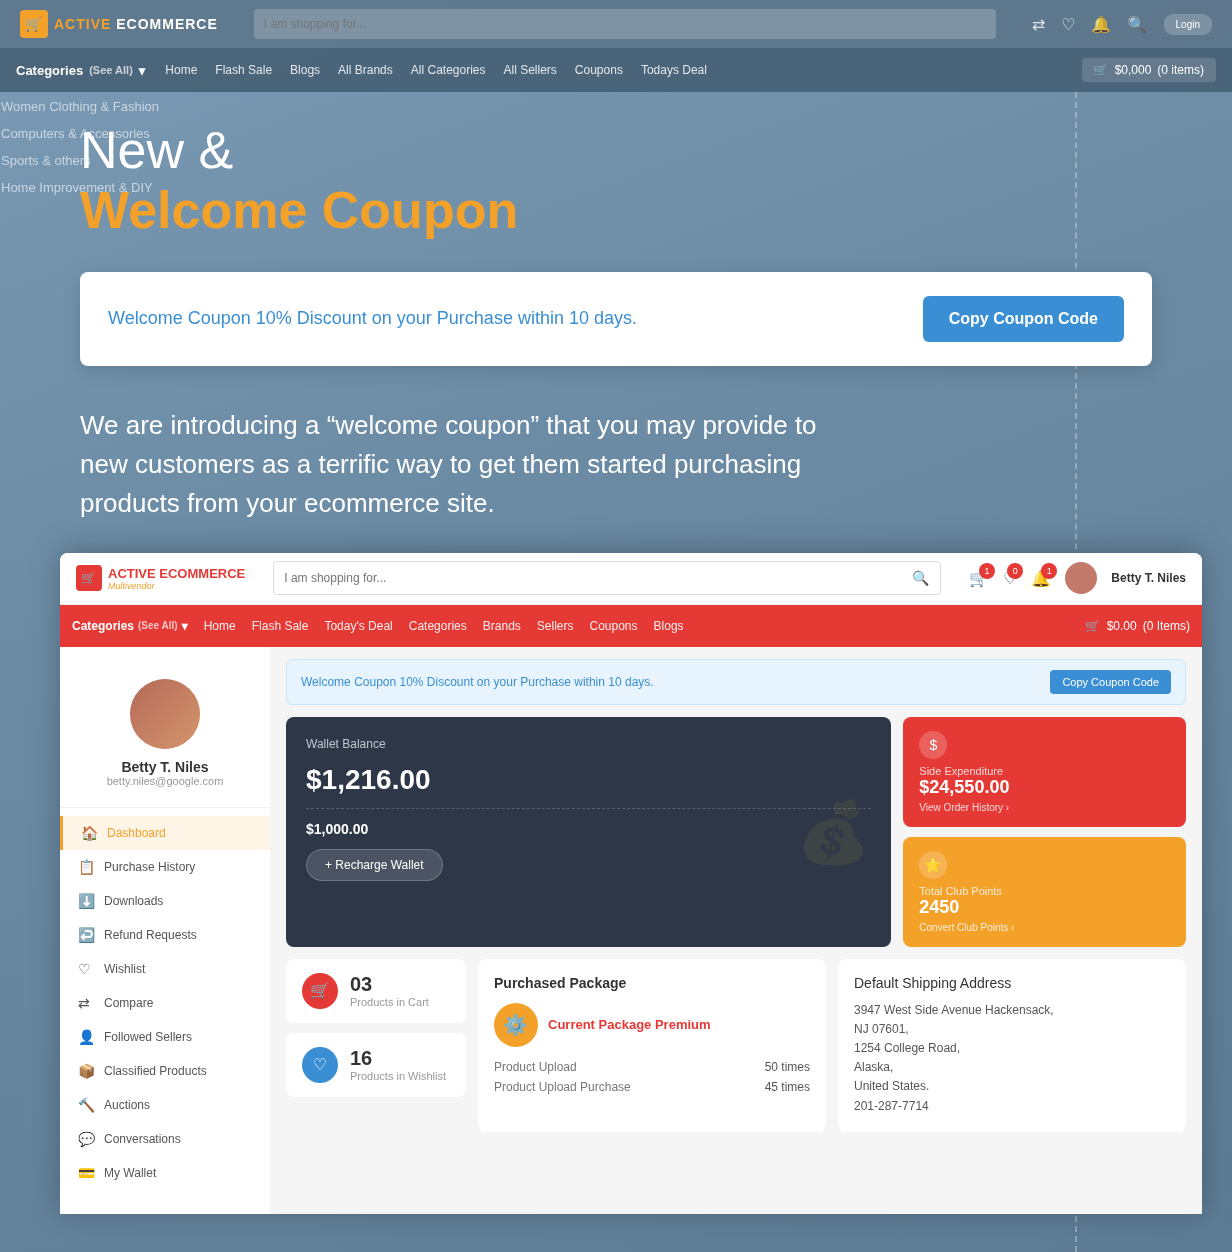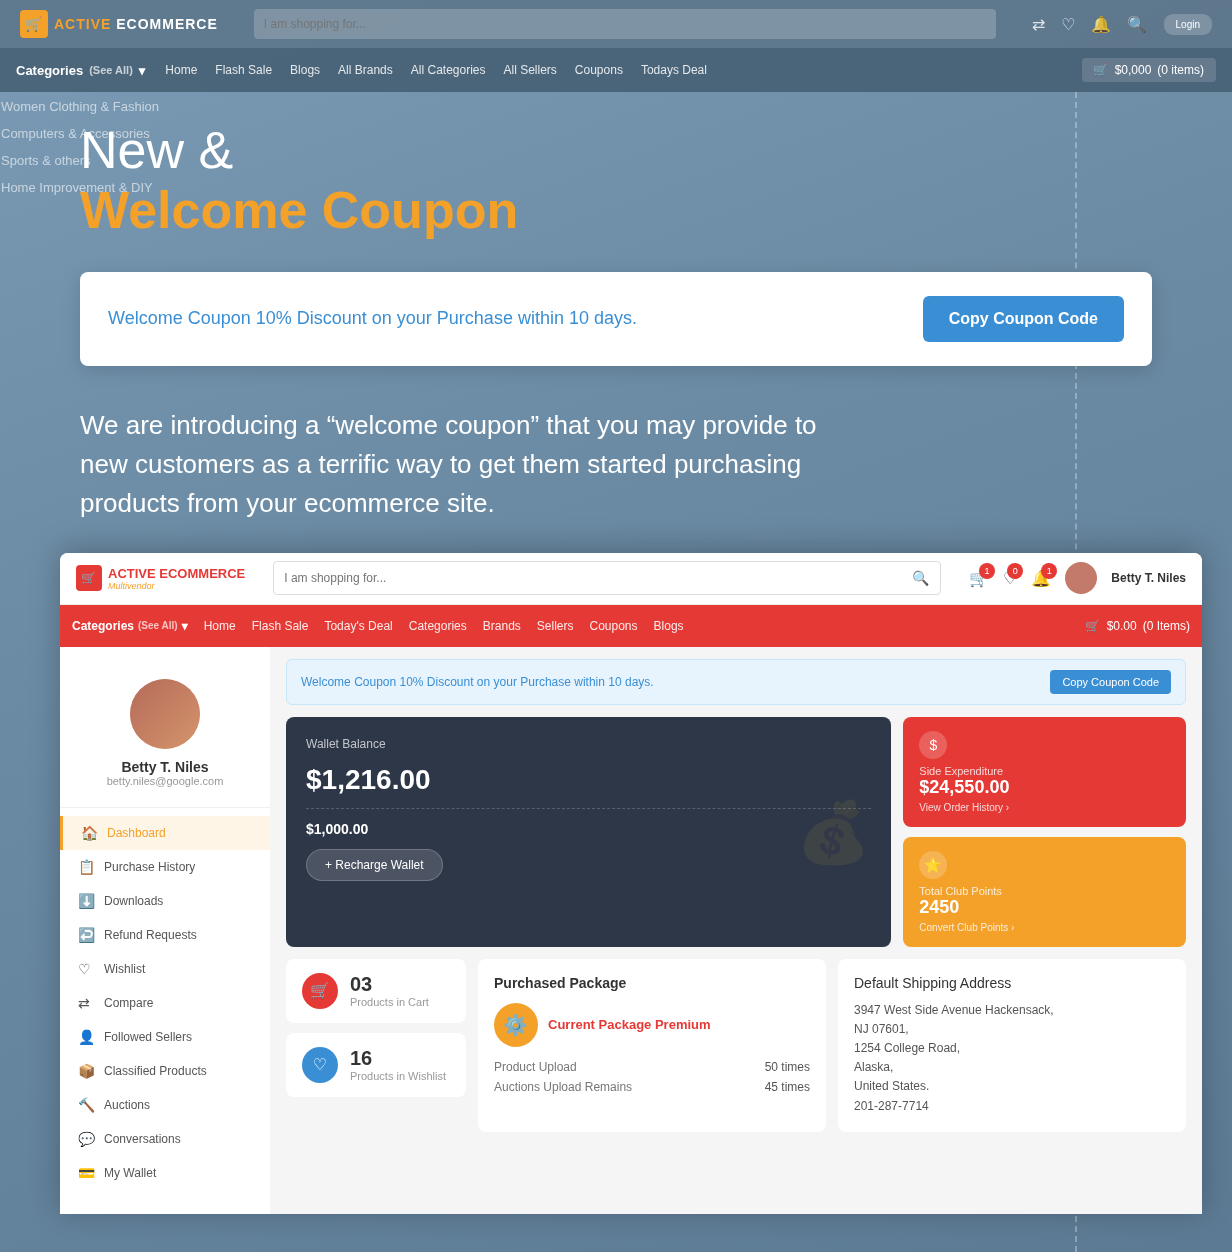--- a/index.html
+++ b/index.html
@@ -580,21 +580,21 @@
           <div class="package-title">Purchased Package</div>
           <div class="package-icon-wrap">
             <div class="package-icon">⚙️</div>
             <div class="package-name">Current Package Premium</div>
           </div>
           <div class="package-detail">
             <span class="package-detail-label">Product Upload</span>
             <span>50 times</span>
           </div>
           <div class="package-detail">
-            <span class="package-detail-label">Auctions Upload Remains</span>
+            <span class="package-detail-label">Product Upload Purchase</span>
             <span>45 times</span>
           </div>
         </div>
 
         <div class="address-card">
           <div class="address-title">Default Shipping Address</div>
           <div class="address-text">
             <span>3947 West Side Avenue Hackensack,</span><br>
             <span>NJ 07601,</span><br>
             <span>1254 College Road,</span><br>

